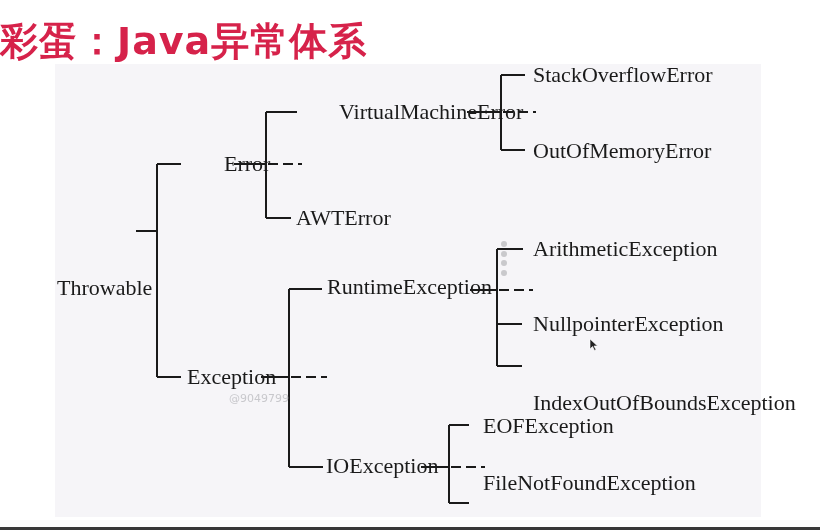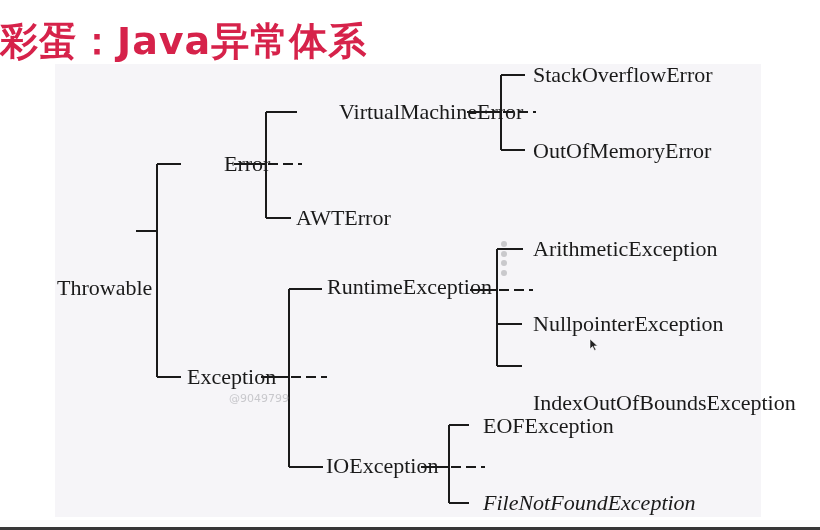--- a/index.html
+++ b/index.html
@@ -82,21 +82,21 @@
 <div class="node" style="left:303px; top:112px;margin-left:36px;">VirtualMachineError</div>
 <div class="node" style="left:296px; top:218px;">AWTError</div>
 <div class="node" style="left:533px; top:75px;">StackOverflowError</div>
 <div class="node" style="left:533px; top:151px;">OutOfMemoryError</div>
 <div class="node" style="left:327px; top:287px;">RuntimeException</div>
 <div class="node" style="left:326px; top:466px;text-align:right;">IOException</div>
 <div class="node" style="left:533px; top:249px;">ArithmeticException</div>
 <div class="node" style="left:533px; top:324px;">NullpointerException</div>
 <div class="node" style="left:533px; top:365px;margin-top:38px;">IndexOutOfBoundsException</div>
 <div class="node" style="left:483px; top:426px;">EOFException</div>
-<div class="node" style="left:483px; top:503px;font-style:italic;">FileNotFoundException</div>
+<div class="node" style="left:483px; top:483px;">FileNotFoundException</div>
 
 <div class="watermark">@9049799</div>
 
 <div>
   <div class="dot" style="left:501px; top:241px;"></div>
   <div class="dot" style="left:501px; top:251px;"></div>
   <div class="dot" style="left:501px; top:260px;"></div>
   <div class="dot" style="left:501px; top:270px;"></div>
 </div>
 

